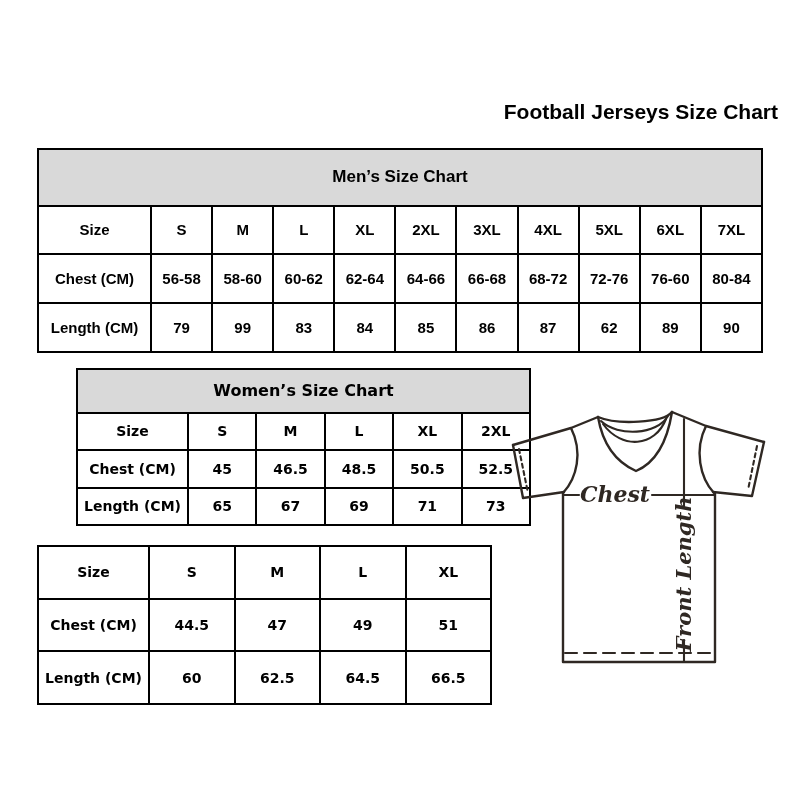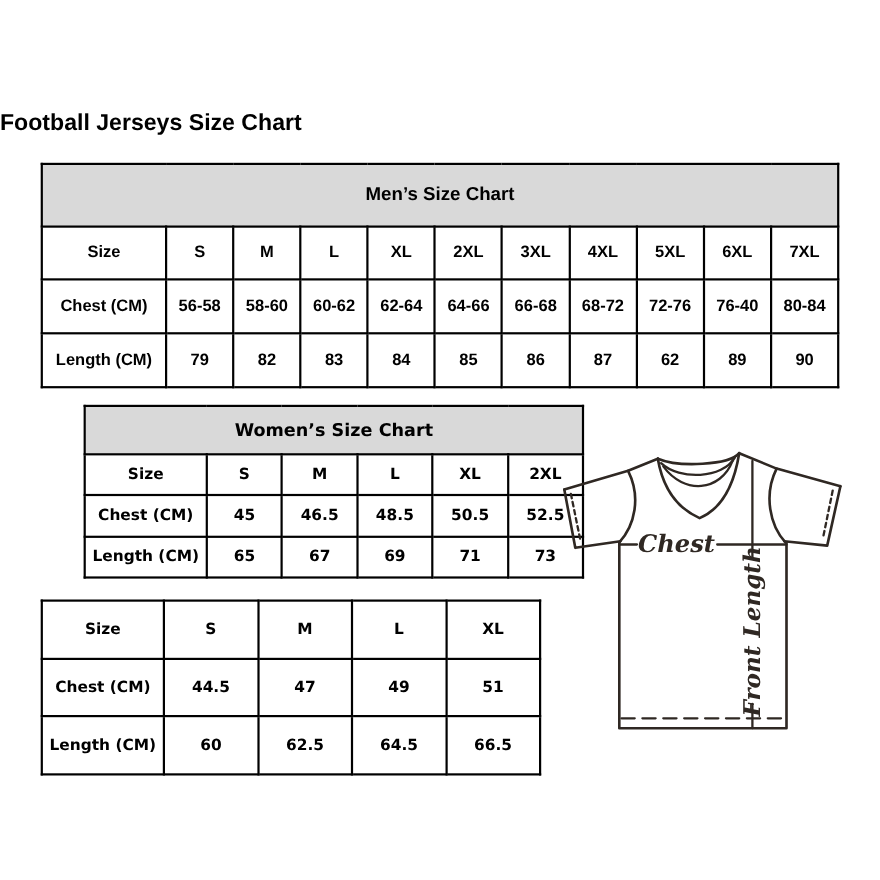--- a/index.html
+++ b/index.html
@@ -1,21 +1,21 @@
 <!DOCTYPE html>
 <html style="--header-bg: #d9d9d9; --border: #000000; --text: #000000; --line: #2f2823;"><head>
 <meta charset="utf-8">
 <style>
   html,body{margin:0;padding:0;background:#fff;}
   body{width:800px;height:800px;position:relative;overflow:hidden;
        font-family:"Liberation Sans",sans-serif;color:var(--text,#000);}
   .page{position:absolute;inset:0;background:#fff;}
 
   h1.title{position:absolute;top:99px;left:0;width:778px;margin:0;
-           text-align:left;font-size:21px;line-height:26px;font-weight:bold;
+           text-align:right;font-size:21px;line-height:26px;font-weight:bold;
            font-family:"Liberation Sans",sans-serif;color:var(--text,#000);}
 
   table.size-table{position:absolute;border-collapse:collapse;table-layout:fixed;
                    background:#fff;}
   .size-table th,.size-table td{border:2px solid var(--border,#000);
       text-align:center;vertical-align:middle;font-weight:bold;padding:0;
       color:var(--text,#000);overflow:hidden;white-space:nowrap;}
   .size-table th.tbl-title{background:var(--header-bg,#d9d9d9);}
 
   #men{left:37px;top:148px;width:726px;height:205px;font-size:15px;}
@@ -74,27 +74,27 @@
         <tr>
           <th>Chest (CM)</th>
           <td>56-58</td>
           <td>58-60</td>
           <td>60-62</td>
           <td>62-64</td>
           <td>64-66</td>
           <td>66-68</td>
           <td>68-72</td>
           <td>72-76</td>
-          <td>76-40</td>
+          <td>76-60</td>
           <td>80-84</td>
         </tr>
         <tr>
           <th>Length (CM)</th>
           <td>79</td>
-          <td>82</td>
+          <td>99</td>
           <td>83</td>
           <td>84</td>
           <td>85</td>
           <td>86</td>
           <td>87</td>
           <td>62</td>
           <td>89</td>
           <td>90</td>
         </tr>
       </tbody>

